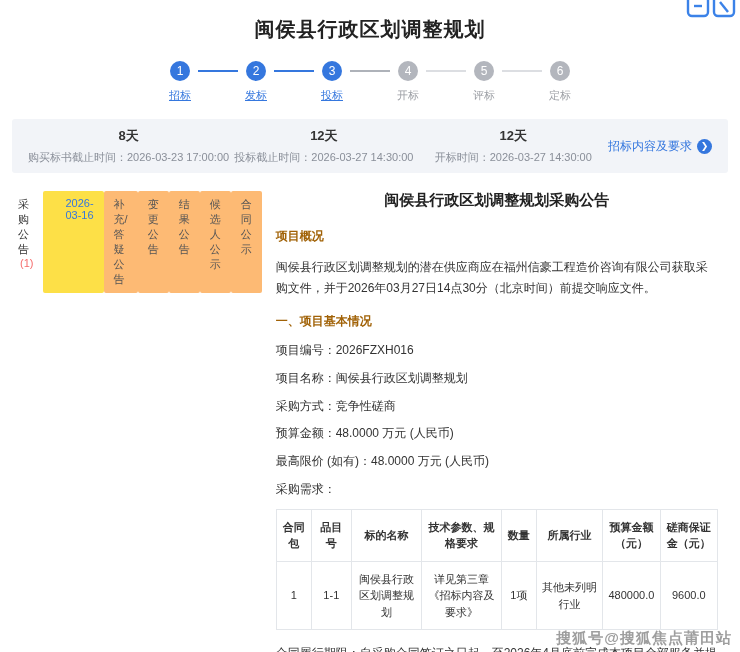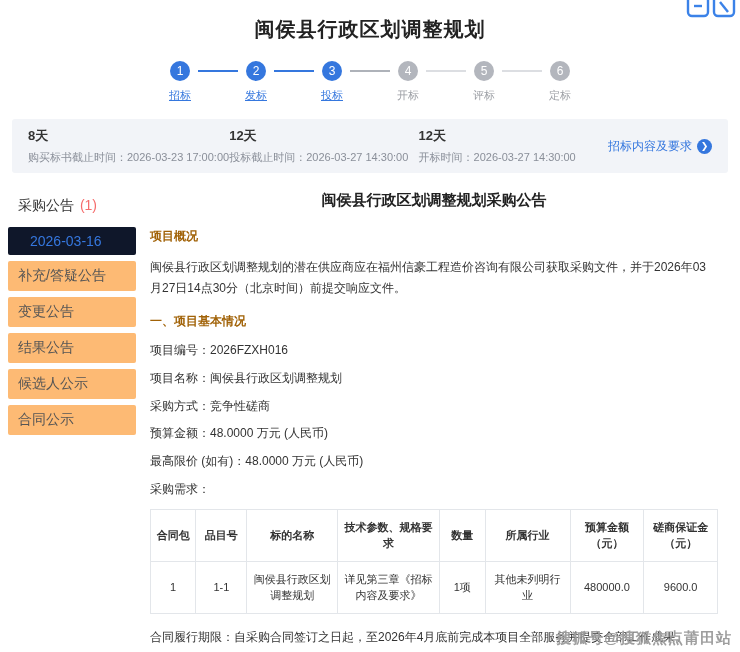--- a/index.html
+++ b/index.html
@@ -26,37 +26,37 @@
   .step.active .slabel { color:#3577de;text-decoration:underline; }
   .connector { width:40px; height:2px; margin-top:9px; background:#dcdee2; }
   .connector.c-blue { background:#3577de; }
   .connector.c-mid  { background:#aeb2b9; }
 
   
   .timeline {
     margin:16px 12px 0 12px; height:54px; background:#f2f4f8; border-radius:3px;
     display:flex; align-items:center; padding:0 16px;
   }
-  .tl-item { flex:1; }
+  .tl-item { flex:1; text-align:center; }
   .tl-days { font-size:13px; font-weight:bold; color:#333; }
   .tl-sub { font-size:11px; color:#8a8f99; margin-top:5px; white-space:nowrap; }
   .tl-link { flex:0 0 auto; display:flex; align-items:center; gap:5px; color:#3577de; font-size:12px; cursor:pointer; }
   .tl-arrow {
     width:15px; height:15px; border-radius:50%; background:#3577de; color:#fff;
     font-size:9px; line-height:15px; text-align:center; display:inline-block;
   }
 
   
   .content { display:flex; margin-top:18px; padding:0 8px; align-items:flex-start; }
 
-  .sidebar { flex:0 0 128px; display:flex; flex-direction:column; gap:6px; font-size:14px; }
+  .sidebar { flex:0 0 128px; display:flex; flex-direction:row; gap:0; font-size:11px; }
   .sb-item { padding:6px 10px; border-radius:2px; cursor:pointer; }
   .sb-notice { background:#ffffff; color:#333; }
   .sb-count { color:#f56c6c; margin-left:2px; }
-  .sb-date { background:#0f172a; color:#3577de; padding-left:22px; }
+  .sb-date { background:#fde047; color:#3577de; padding-left:22px; }
   .sb-gray { background:#fdba74; color:#555; }
 
   .main { flex:1; margin:0 14px; font-size:12px; color:#333; }
   .main-title { text-align:center; font-size:15px; font-weight:bold; color:#222; margin-bottom:18px; }
   .sec-heading { font-weight:bold; color:#a16207; margin-bottom:12px; }
   .overview-text { line-height:1.75; margin-bottom:14px; }
   .field-line { margin-bottom:11px; line-height:1.4; }
 
   table.req { width:100%; border-collapse:collapse; margin:4px 0 14px 0; table-layout:fixed; }
   table.req th, table.req td {

